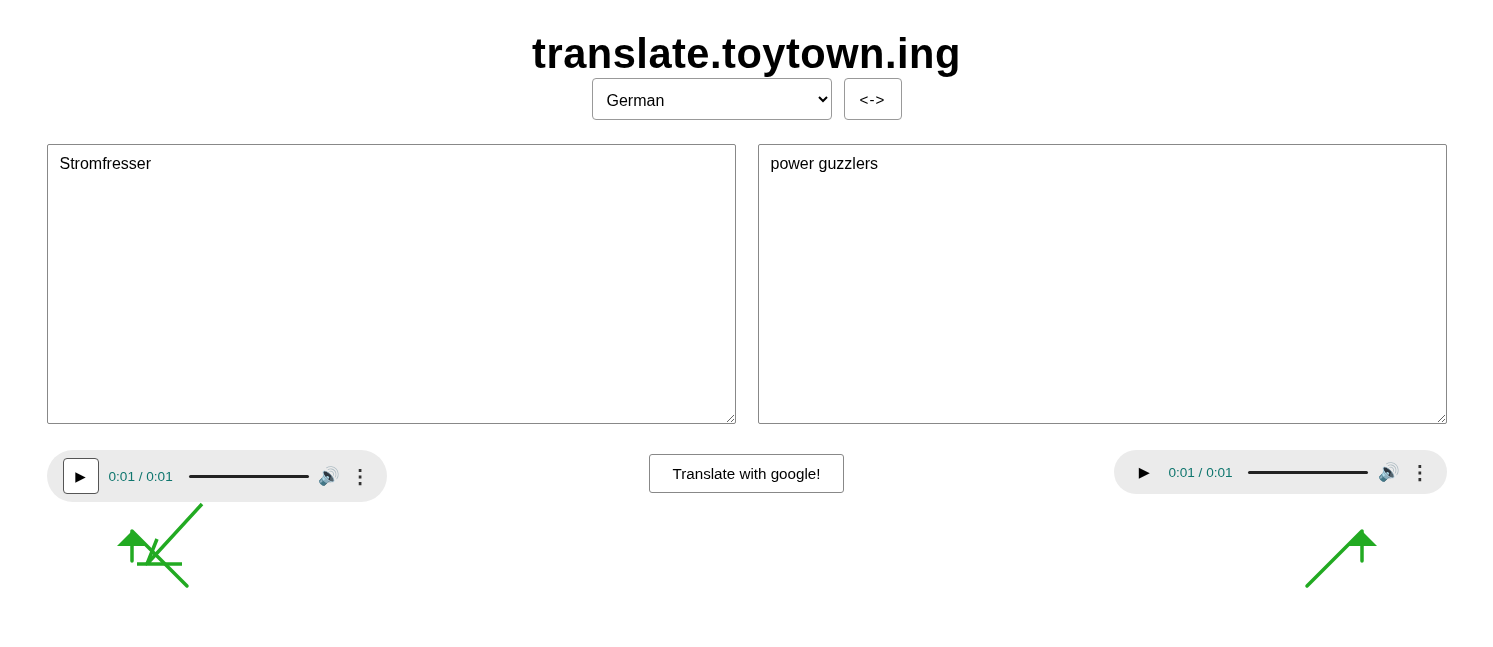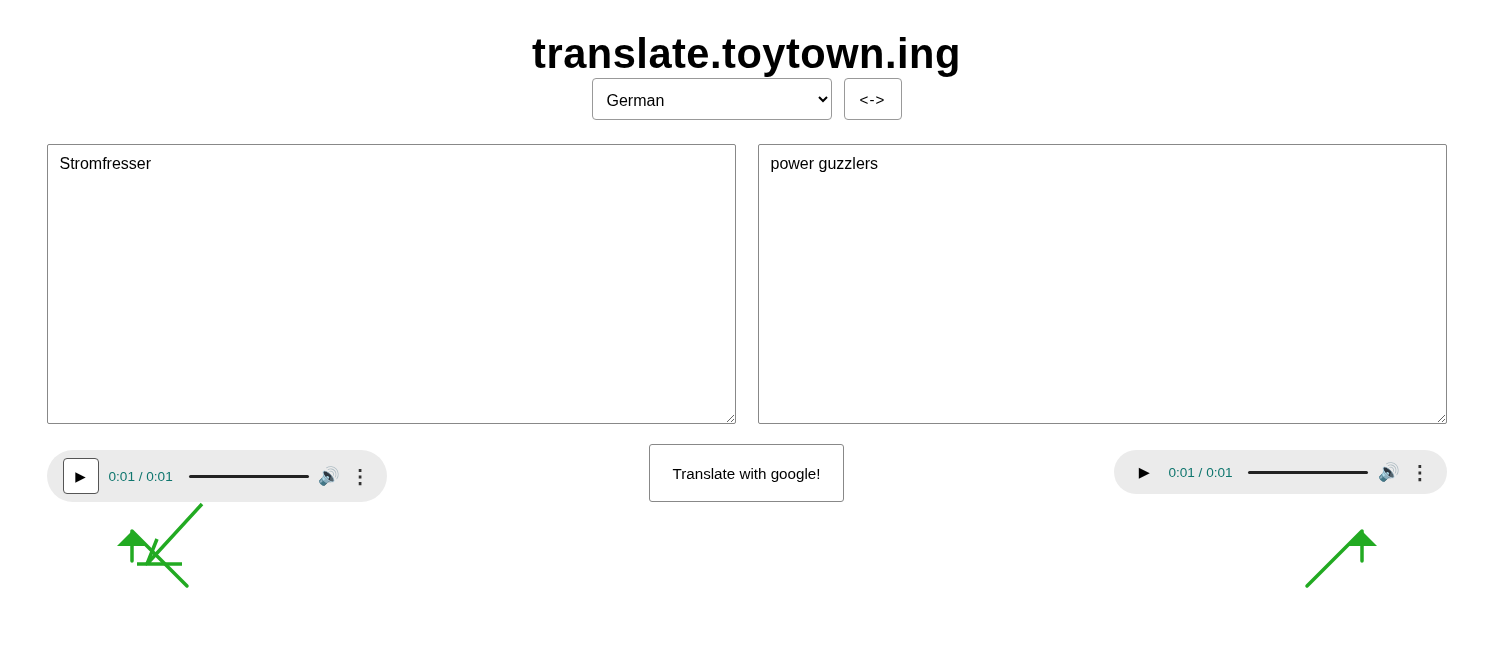--- a/index.html
+++ b/index.html
@@ -210,21 +210,21 @@
       <polyline points="20,70 30,45" stroke="#22aa22" stroke-width="3.5" fill="none"></polyline>
       <line x1="20" y1="70" x2="10" y2="70" stroke="#22aa22" stroke-width="3.5"></line>
 
     </svg>
     <svg width="100" height="110" style="position:absolute; left:60px; top:52px;" viewBox="0 0 100 110">
       <polyline points="80,100 25,45 25,75" stroke="#22aa22" stroke-width="3.5" fill="none" stroke-linejoin="round" stroke-linecap="round"></polyline>
       <polygon points="25,45 10,60 40,60" fill="#22aa22"></polygon>
     </svg>
   </div>
 
-  <div style="flex:1; display:flex; justify-content:center; padding-top:10px;">
+  <div style="flex:1; display:flex; justify-content:center; align-items:center; padding-top:10px;">
     <button class="translate-btn">Translate with google!</button>
   </div>
 
   <div class="player-col" style="position:relative; align-items:flex-end;">
     <div class="audio-player" style="min-width:320px;">
       <button class="play-btn-plain">
         <span>▶</span>
       </button>
       <span class="time-display">0:01 / 0:01</span>
       <div class="progress-bar-track"></div>

